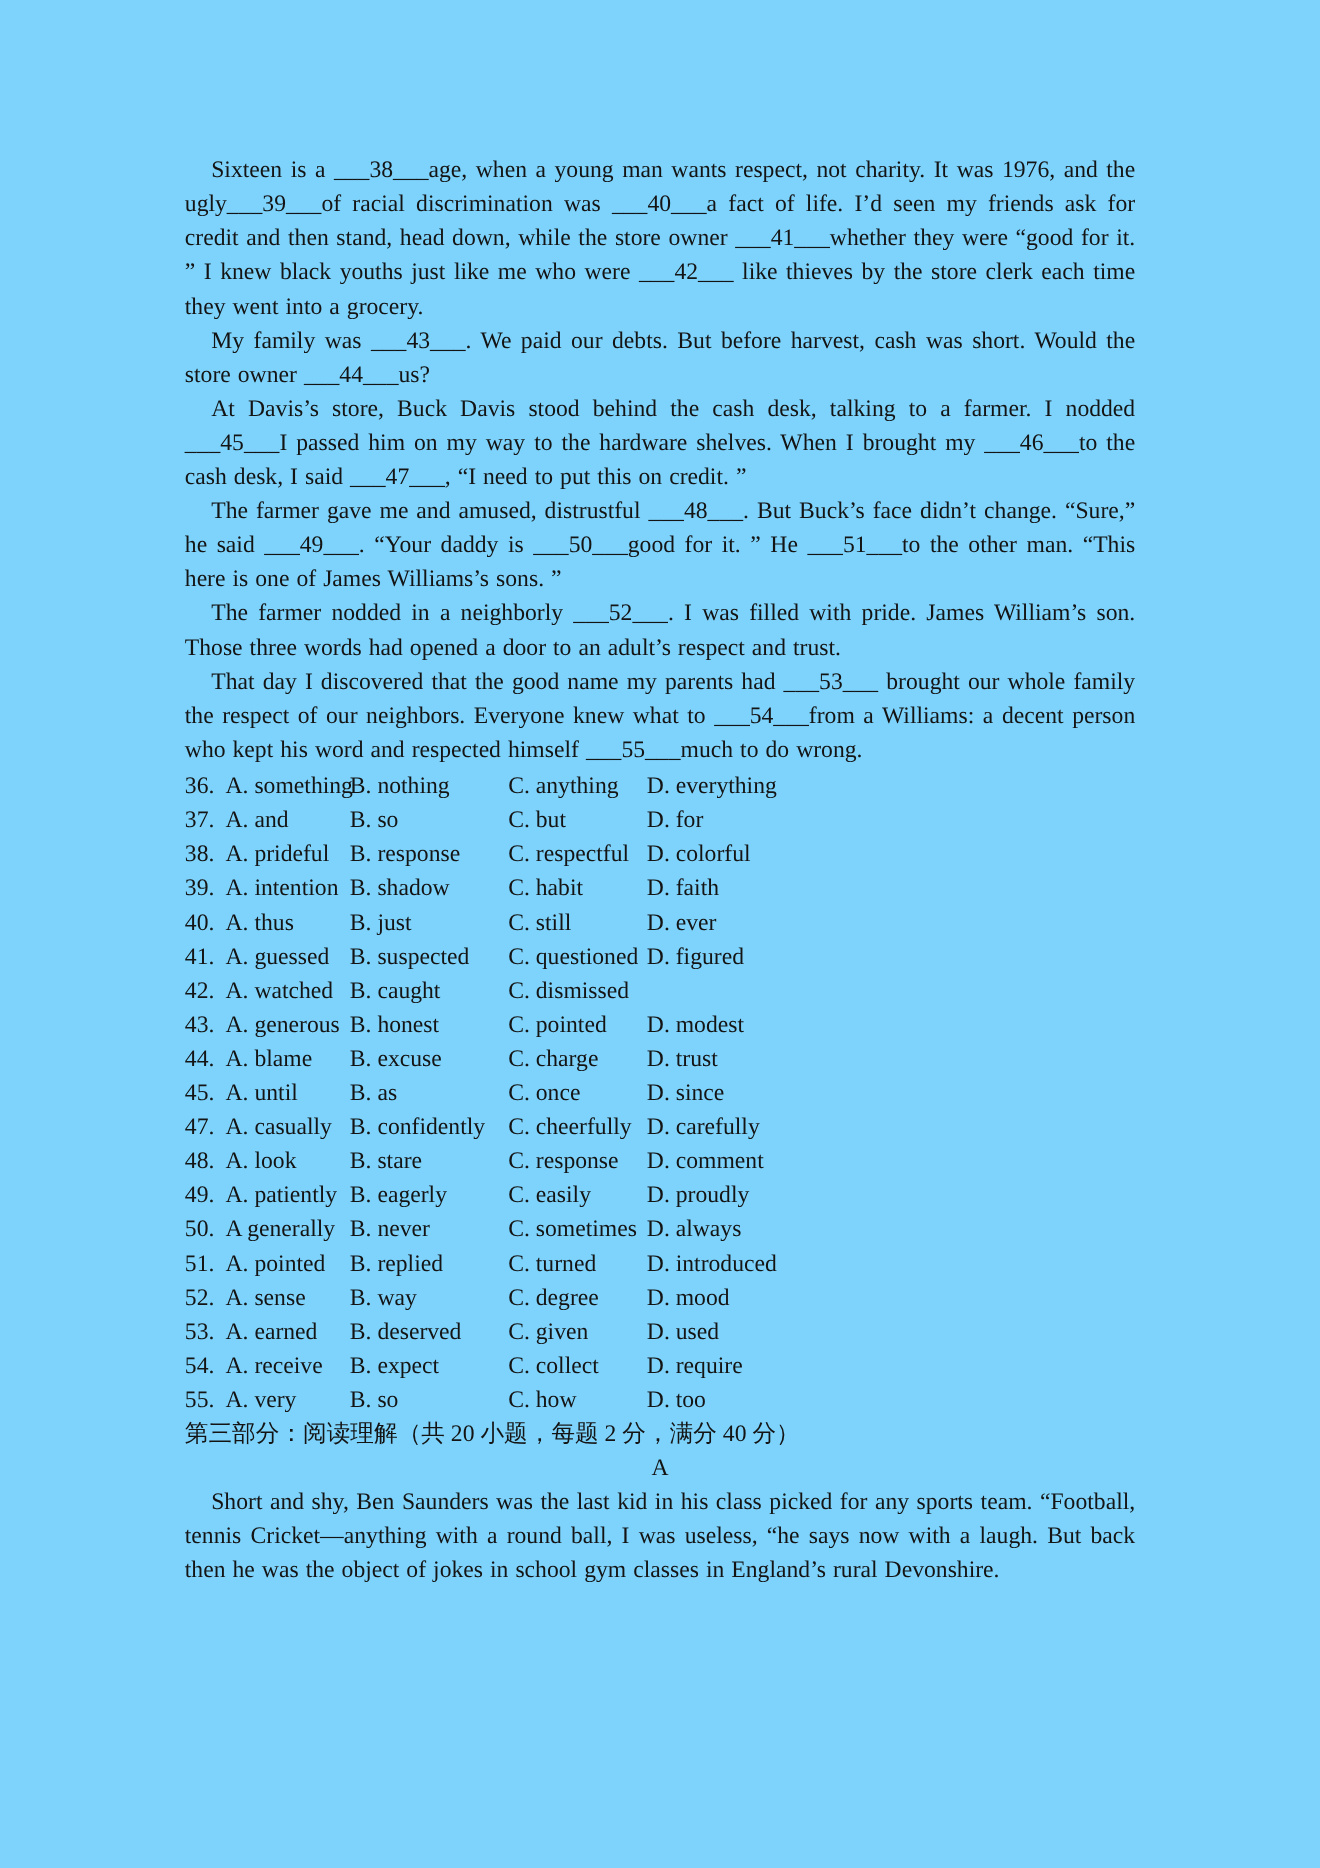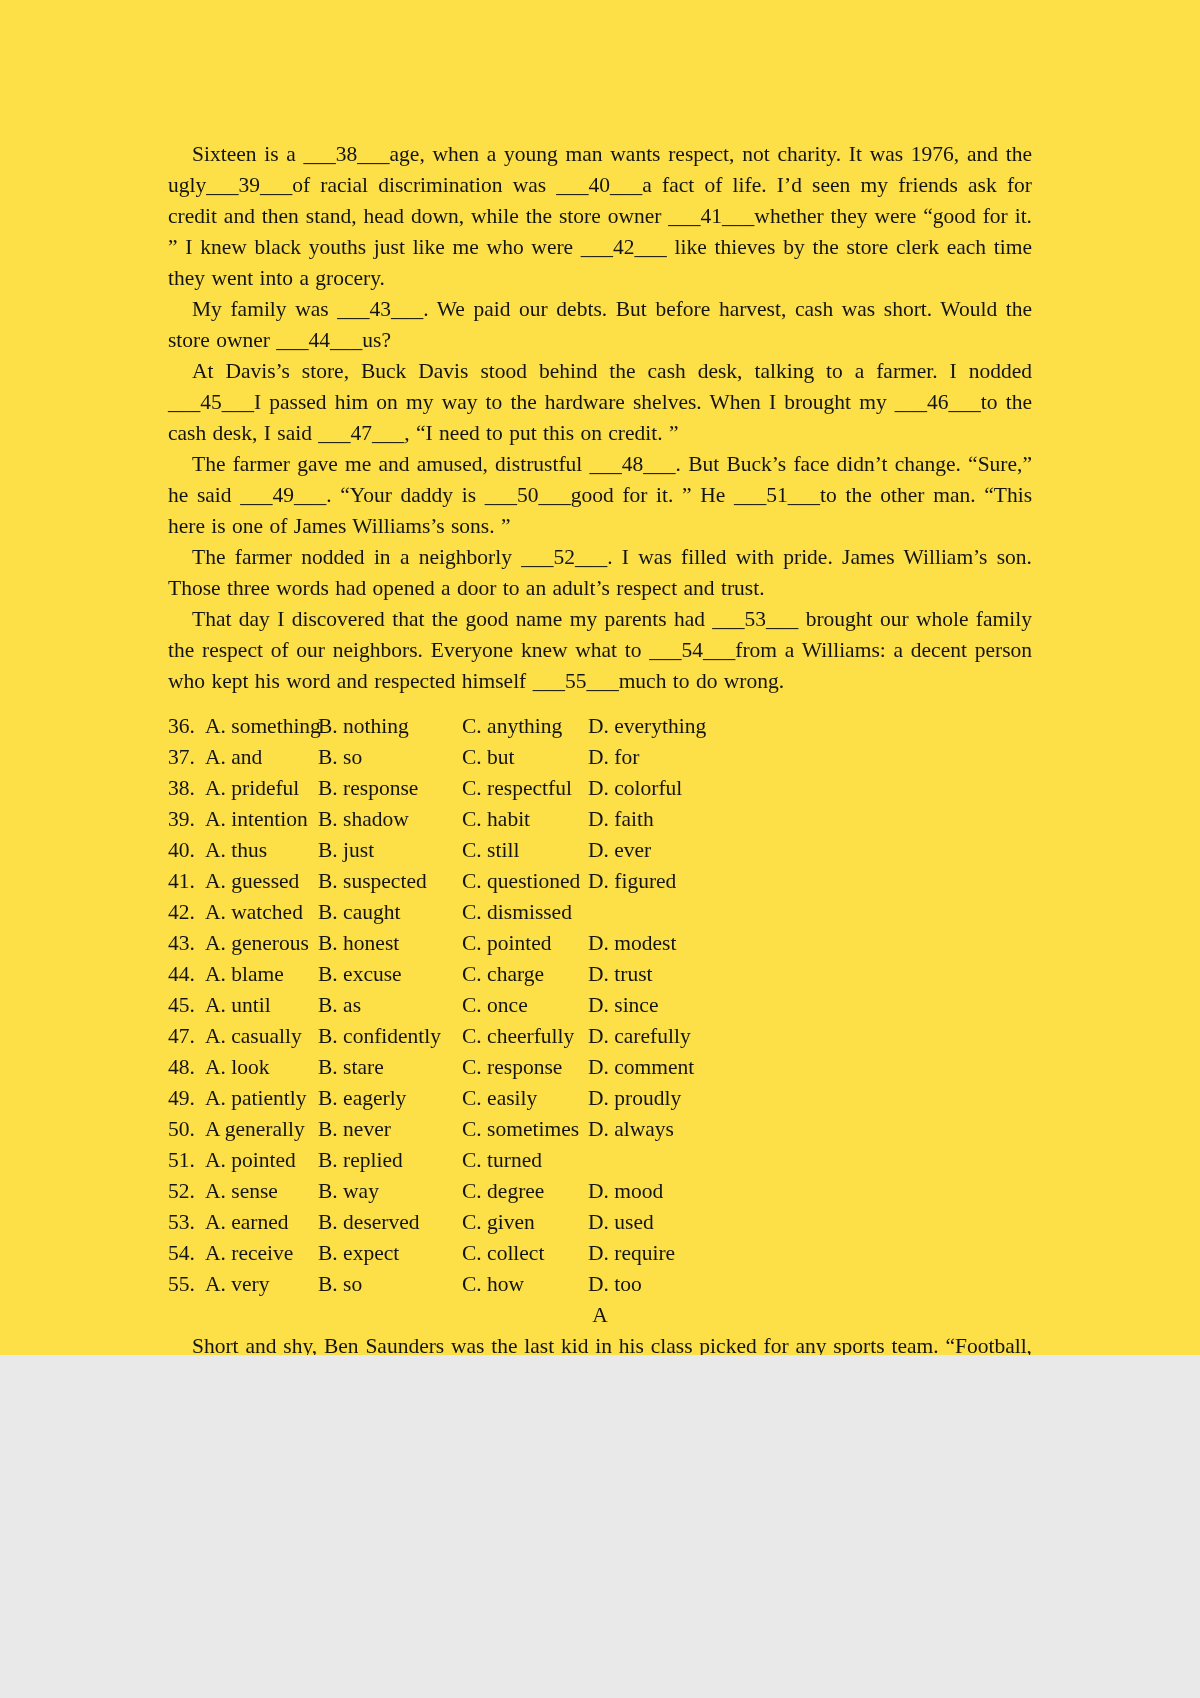--- a/index.html
+++ b/index.html
@@ -3,39 +3,39 @@
 <meta charset="utf-8">
 <style>
   html,body{margin:0;padding:0;}
   body{
     width:1200px;height:1698px;
     background:#e9e9e9;
     font-family:"Liberation Serif","DejaVu Serif",serif;
   }
   .sheet{
     position:relative;
-    width:1200px;height:1355px;
-    background:#fde047;
+    width:1200px;height:1698px;
+    background:#7dd3fc;
     overflow:hidden;
   }
   .content{
     position:absolute;
     left:168px;top:139px;
     width:864px;
     color:#141414;
   }
   .para{
     font-size:21.5px;
     line-height:31px;
     text-align:justify;
     text-indent:24px;
     word-spacing:1px;
   }
   .options{
-    margin-top:14px;
+    margin-top:2px;
   }
   .opt-row{
     display:grid;
     grid-template-columns:37px 113px 144px 126px auto;
     font-size:21.5px;
     line-height:31px;
     white-space:nowrap;
   }
   .section-header{
     font-size:21.5px;
@@ -157,20 +157,21 @@
         <span>A generally</span>
         <span>B. never</span>
         <span>C. sometimes</span>
         <span>D. always</span>
       </div>
       <div class="opt-row">
         <span>51.</span>
         <span>A. pointed</span>
         <span>B. replied</span>
         <span>C. turned</span>
+        <span>D. introduced</span>
       </div>
       <div class="opt-row">
         <span>52.</span>
         <span>A. sense</span>
         <span>B. way</span>
         <span>C. degree</span>
         <span>D. mood</span>
       </div>
       <div class="opt-row">
         <span>53.</span>
@@ -189,17 +190,18 @@
       <div class="opt-row">
         <span>55.</span>
         <span>A. very</span>
         <span>B. so</span>
         <span>C. how</span>
         <span>D. too</span>
       </div>
 
     </div>
 
+    <div class="section-header">第三部分：阅读理解（共 20 小题，每题 2 分，满分 40 分）</div>
     <div class="passage-label">A</div>
     <div class="para">Short and shy, Ben Saunders was the last kid in his class picked for any sports team. “Football, tennis Cricket—anything with a round ball, I was useless, “he says now with a laugh. But back then he was the object of jokes in school gym classes in England’s rural Devonshire.</div>
 
   </div>
 </div>
 
 </body></html>

